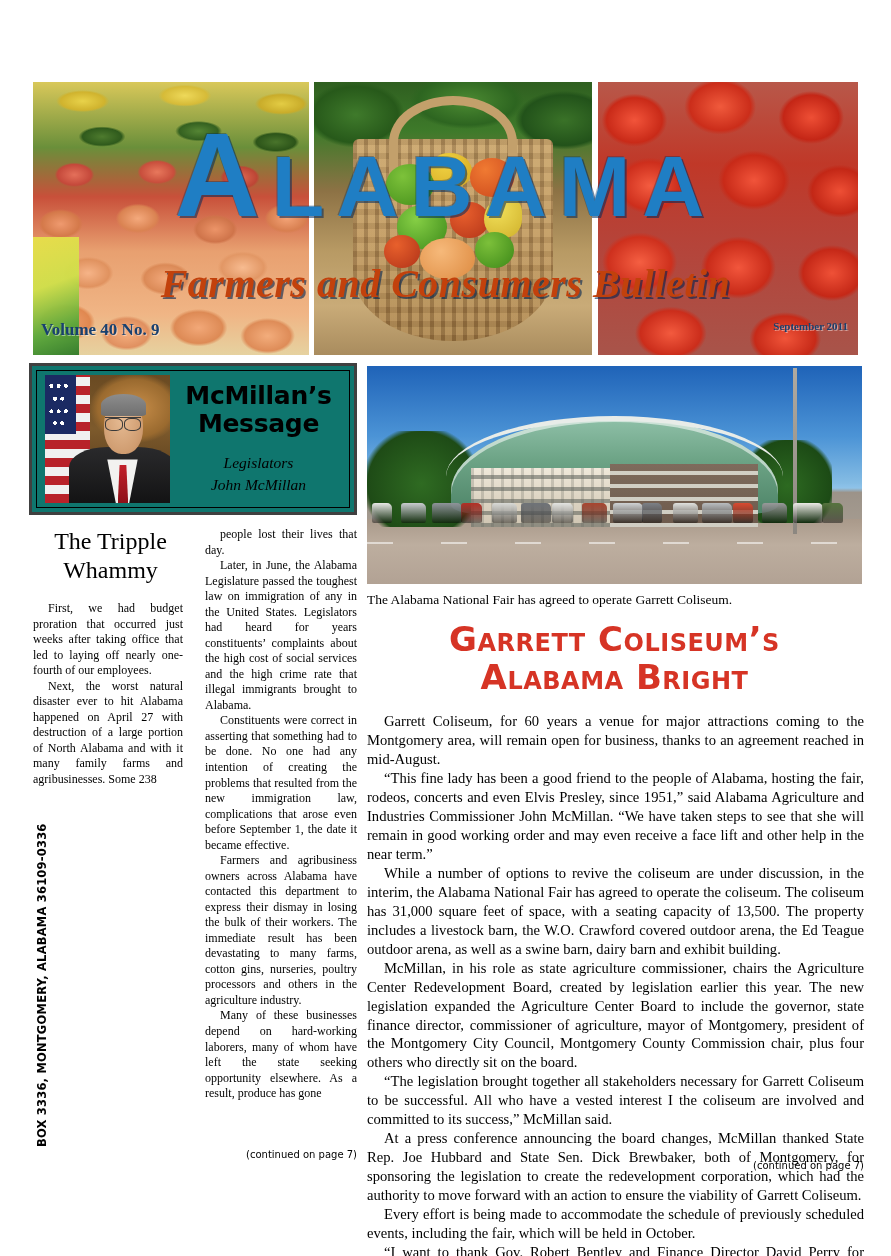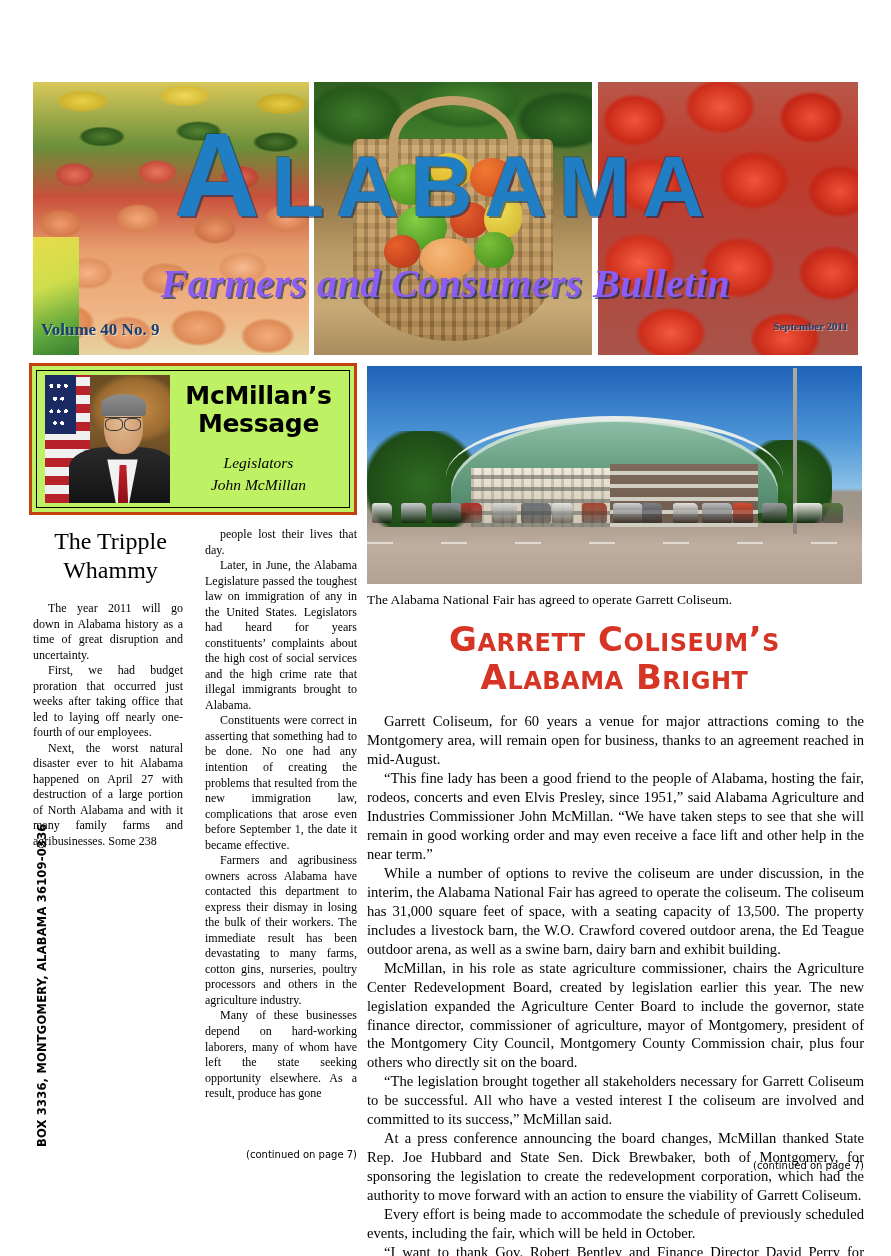--- a/index.html
+++ b/index.html
@@ -135,21 +135,21 @@
   }
   #alabama-word .small { font-size:86px; }
   #bulletin-word {
     position:absolute; left:0; top:178px; width:825px;
     text-align:center;
     font-family:"Liberation Serif", serif;
     font-style:italic;
     font-weight:700;
     font-size:40px;
     letter-spacing:.5px;
-    color:#8b5cf6;
+    color:#c2410c;
     text-shadow: 2px 2px 0 rgba(0,35,80,.6);
   }
   #volume-line {
     position:absolute; left:8px; top:238px;
     font-family:"Liberation Serif", serif;
     font-weight:700; font-size:17px;
     color:#18406f;
     text-shadow: 1px 1px 0 rgba(255,255,255,.45);
   }
   #date-line {
@@ -157,22 +157,22 @@
     font-family:"Liberation Serif", serif;
     font-weight:700; font-size:11px;
     color:#18406f;
     text-shadow: 1px 1px 0 rgba(255,255,255,.45);
   }
 
   
   #mcmillan-box {
     position:absolute;
     left:29px; top:363px; width:328px; height:152px;
-    border:3px solid #c2410c;
-    background:#bef264;
+    border:3px solid #404040;
+    background:#0f766e;
     padding:4px;
   }
   #mcmillan-inner {
     width:100%; height:100%;
     border:1px solid #000;
     display:flex;
     align-items:center;
     padding:6px 8px;
   }
   #commissioner-photo {
@@ -504,21 +504,20 @@
         <div>John McMillan</div>
       </div>
     </div>
   </div>
 </div>
 
 <div id="left-col-wrap">
   <div id="left-heading">The Tripple Whammy</div>
 
   <div id="lc-a">
-      <p>The year 2011 will go down in Alabama history as a time of great disruption and uncertainty.</p>
       <p>First, we had budget proration that occurred just weeks after taking office that led to laying off nearly one-fourth of our employees.</p>
       <p>Next, the worst natural disaster ever to hit Alabama happened on April 27 with destruction of a large portion of North Alabama and with it many family farms and agribusinesses. Some 238</p>
     </div>
   <div id="lc-b">
       <p>people lost their lives that day.</p>
       <p>Later, in June, the Alabama Legislature passed the toughest law on immigration of any in the United States. Legislators had heard for years constituents’ complaints about the high cost of social services and the high crime rate that illegal immigrants brought to Alabama.</p>
       <p>Constituents were correct in asserting that something had to be done. No one had any intention of creating the problems that resulted from the new immigration law, complications that arose even before September 1, the date it became effective.</p>
       <p>Farmers and agribusiness owners across Alabama have contacted this department to express their dismay in losing the bulk of their workers. The immediate result has been devastating to many farms, cotton gins, nurseries, poultry processors and others in the agriculture industry.</p>
       <p>Many of these businesses depend on hard-working laborers, many of whom have left the state seeking opportunity elsewhere. As a result, produce has gone</p>
     </div>

